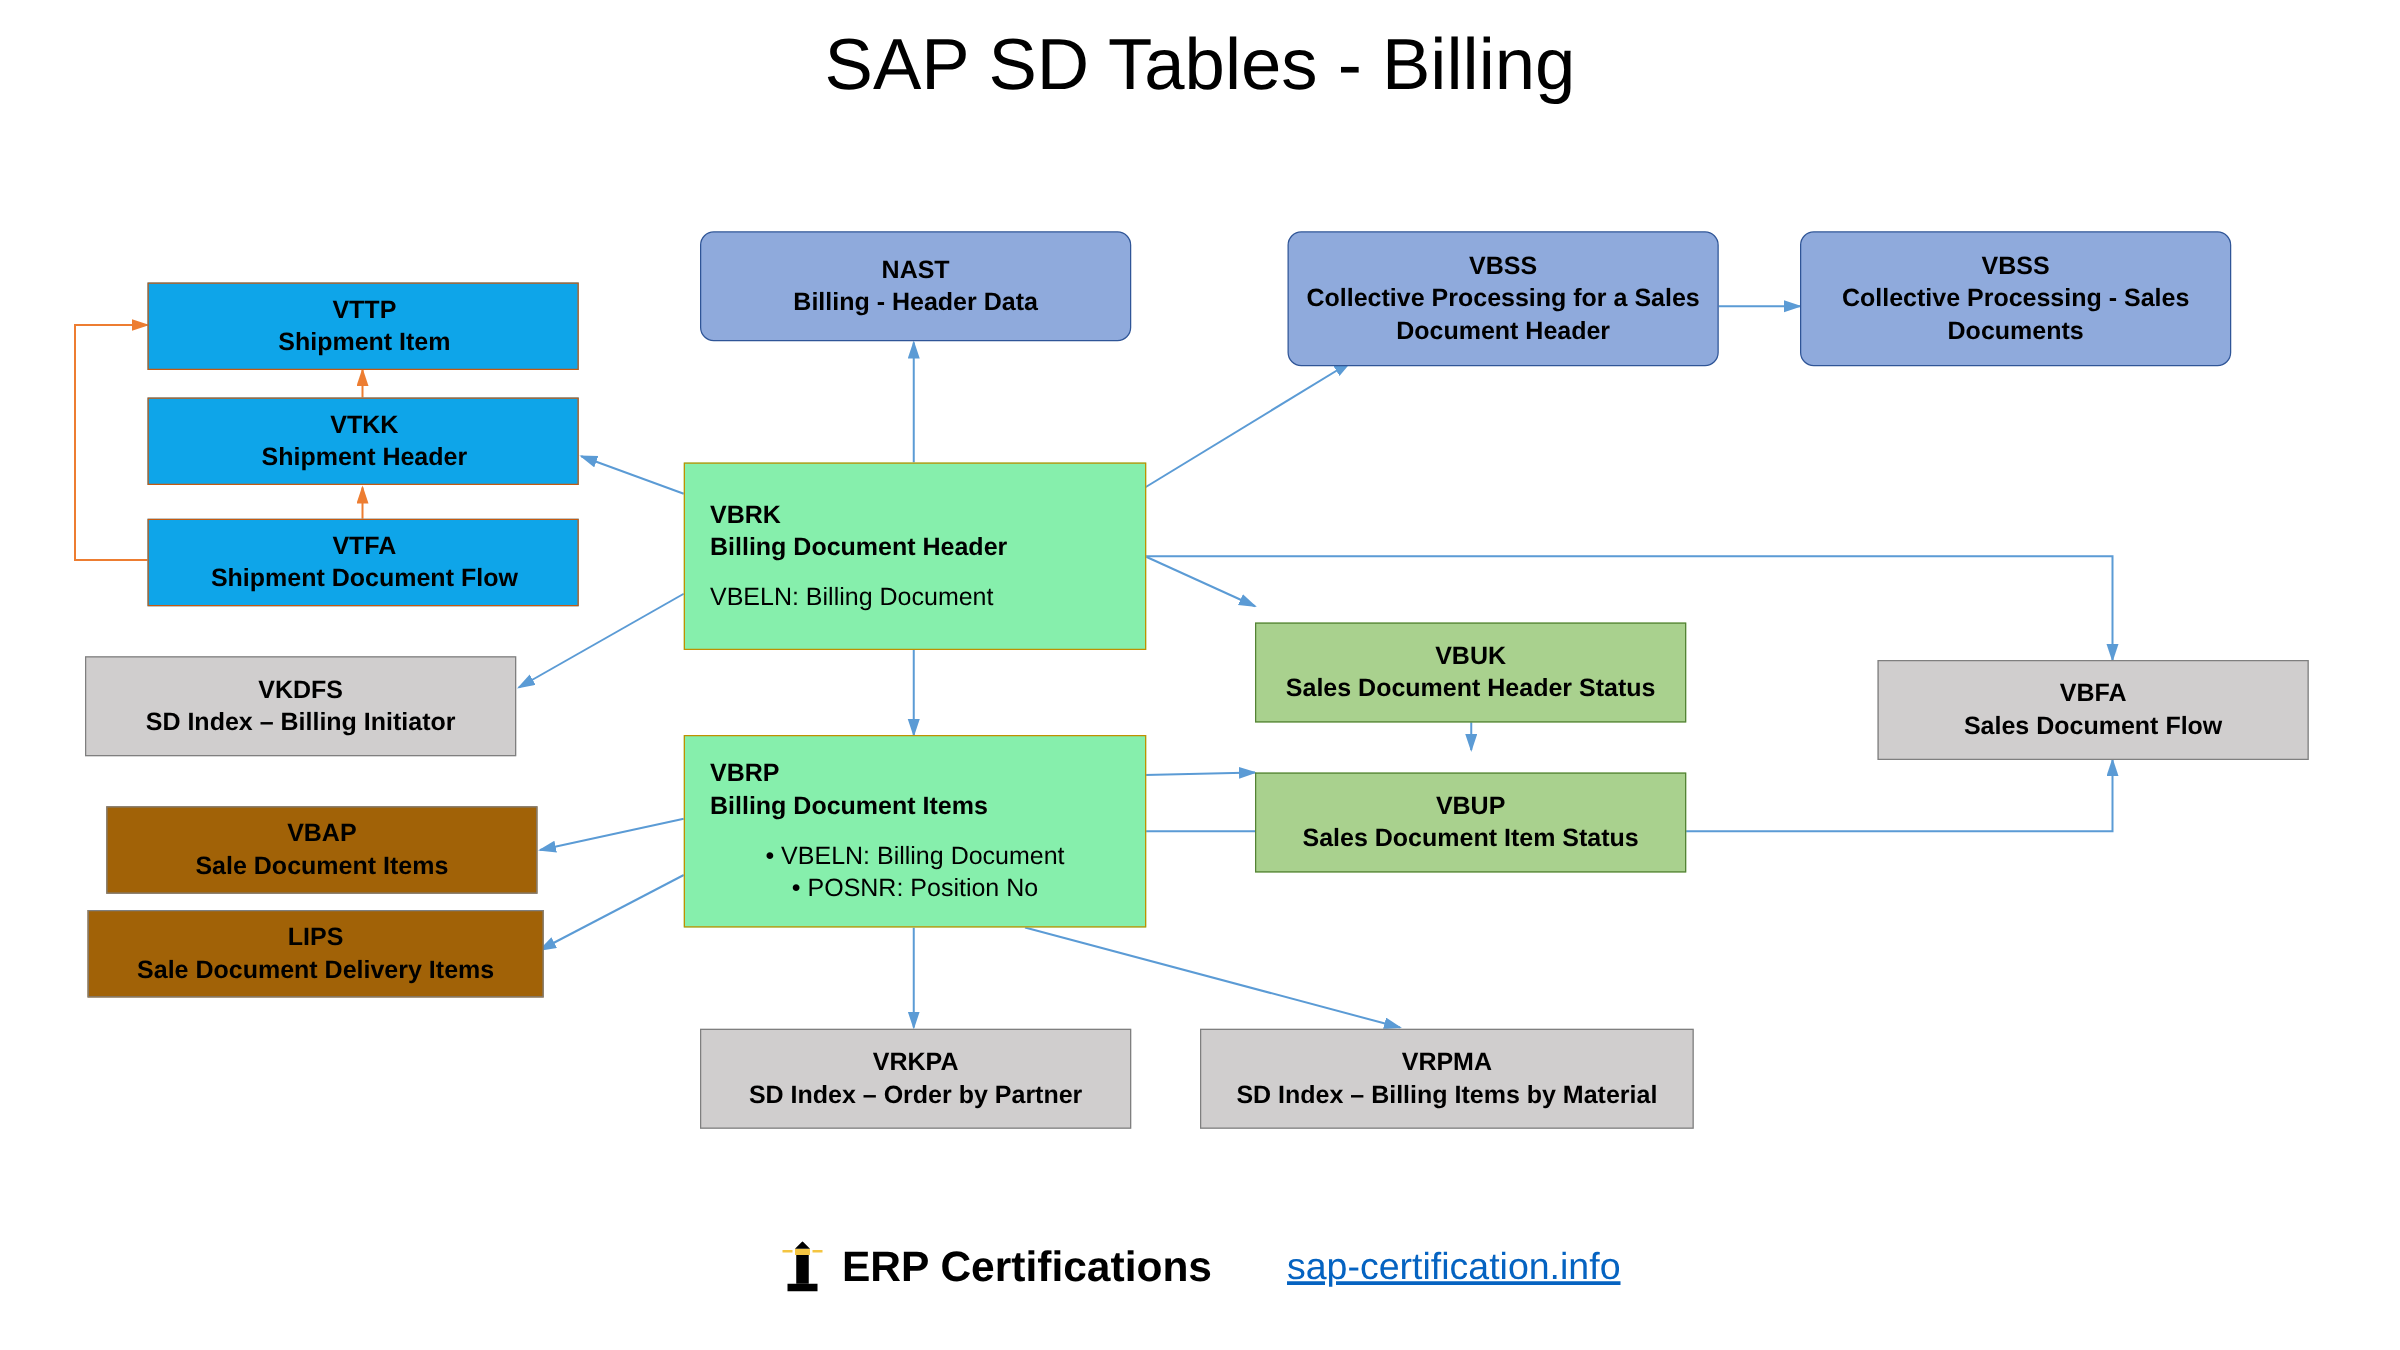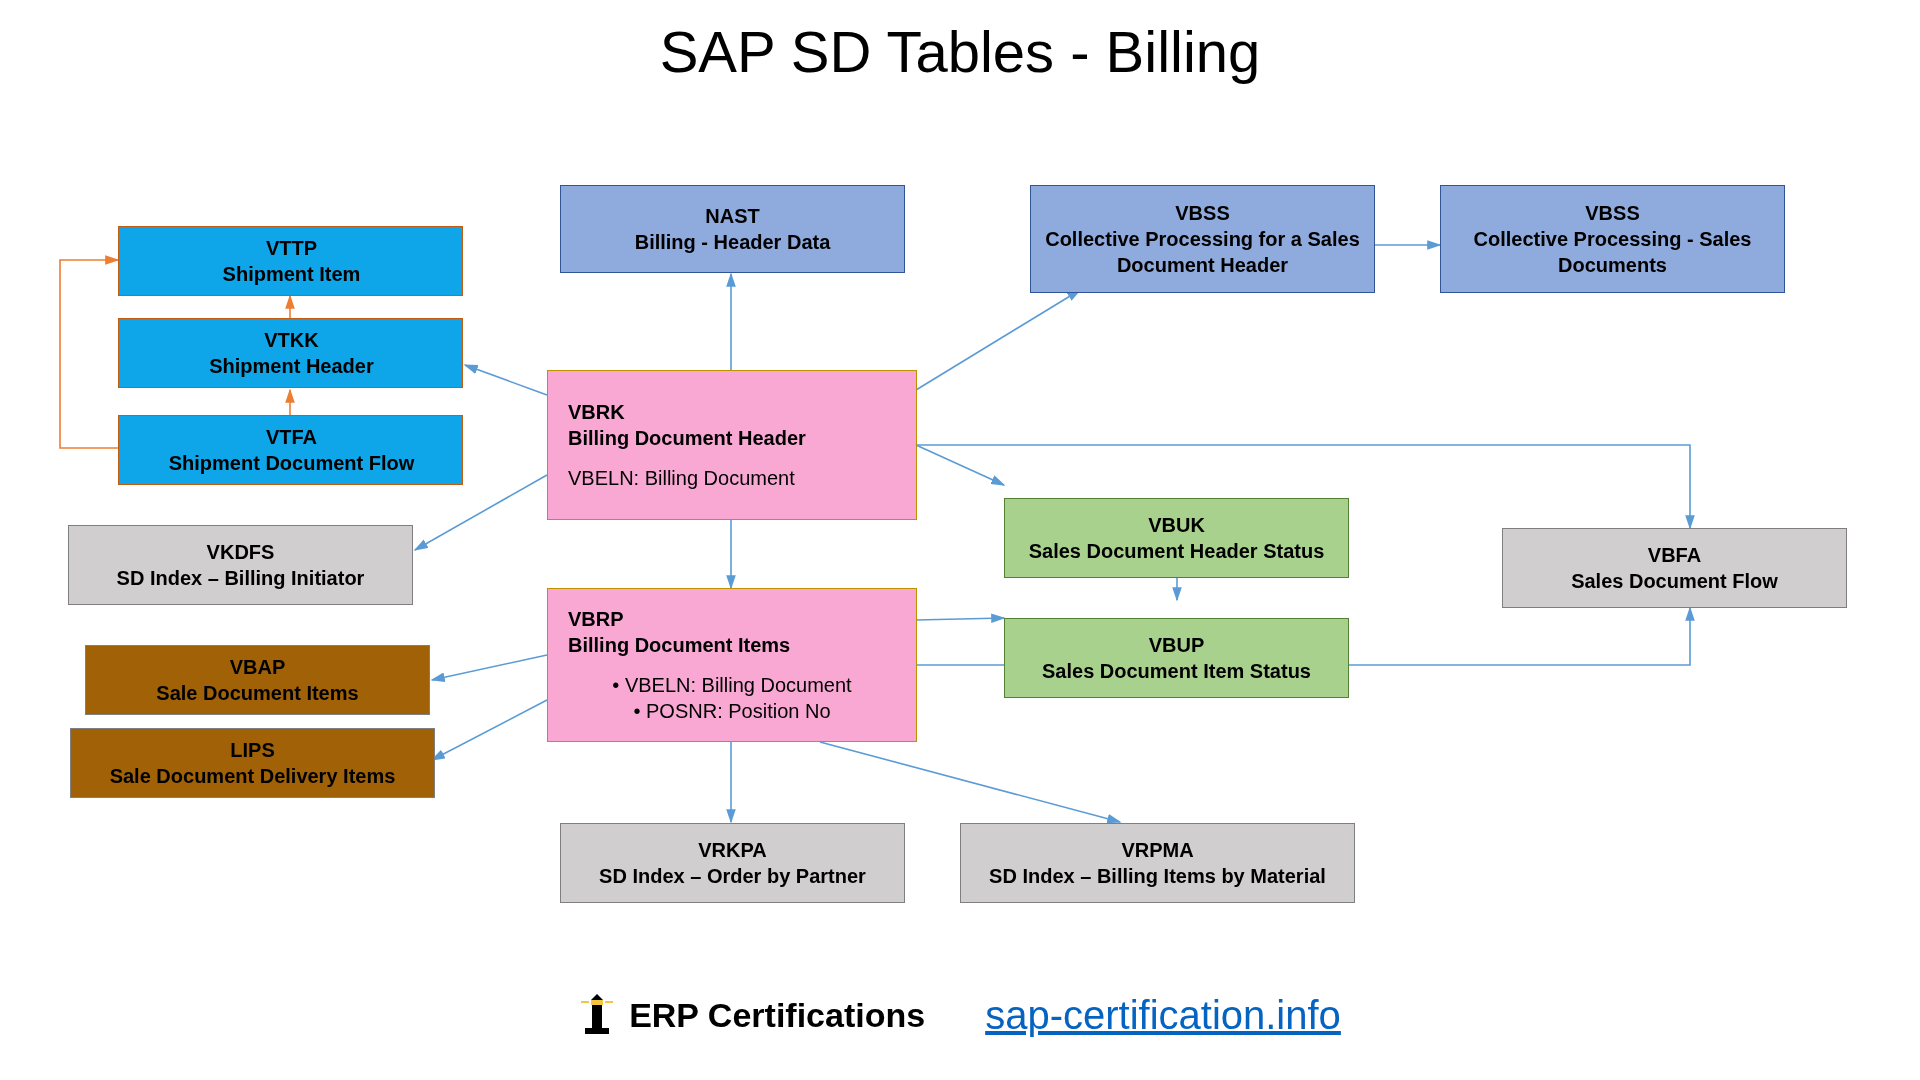--- a/index.html
+++ b/index.html
@@ -3,30 +3,30 @@
 <meta charset="utf-8">
 <style>
   html,body{margin:0;padding:0;width:1920px;height:1080px;background:#fff;font-family:"Segoe UI",Arial,sans-serif;color:#000;}
   .canvas{position:relative;width:1920px;height:1080px;}
   .title{position:absolute;left:0;right:0;top:18px;text-align:center;font-size:58px;font-weight:400;}
   .box{position:absolute;border:1.5px solid;box-sizing:border-box;text-align:center;display:flex;flex-direction:column;justify-content:center;align-items:center;padding:6px 10px;font-size:20px;line-height:1.3;}
   .box .name{font-weight:700;}
   .box .desc{font-weight:700;}
   .box .extra{font-weight:400;margin-top:14px;}
   .orange{background:#0ea5e9;border-color:#c55a11;padding-left:12px;}
-  .blue{background:#8faadc;border-color:#2f5597;}
-  .yellow{background:#f9a8d4;border-color:#bf9000;}
+  .blue{background:#8faadc;border-color:#2f5597;border-radius:11px;}
+  .yellow{background:#86efac;border-color:#bf9000;}
   .green{background:#a9d18e;border-color:#548235;margin-top:18px;}
   .gray{background:#d0cece;border-color:#7f7f7f;}
   .white{background:#a16207;border-color:#7f7f7f;}
   svg.arrows{position:absolute;left:0;top:0;width:1920px;height:1080px;pointer-events:none;}
   .footer{position:absolute;bottom:40px;left:0;right:0;text-align:center;}
   .footer-inner{display:inline-flex;align-items:center;gap:60px;}
   .brand{display:inline-flex;align-items:center;gap:14px;font-weight:700;font-size:34px;}
-  .link{color:#0563c1;text-decoration:underline;font-size:40px;}
+  .link{color:#0563c1;text-decoration:underline;font-size:30px;}
   .lh-icon{width:36px;height:42px;display:inline-block;position:relative;}
 </style>
 </head>
 <body>
 
 <div class="canvas">
 
   <div class="title">SAP SD Tables - Billing</div>
 
   <svg class="arrows">

